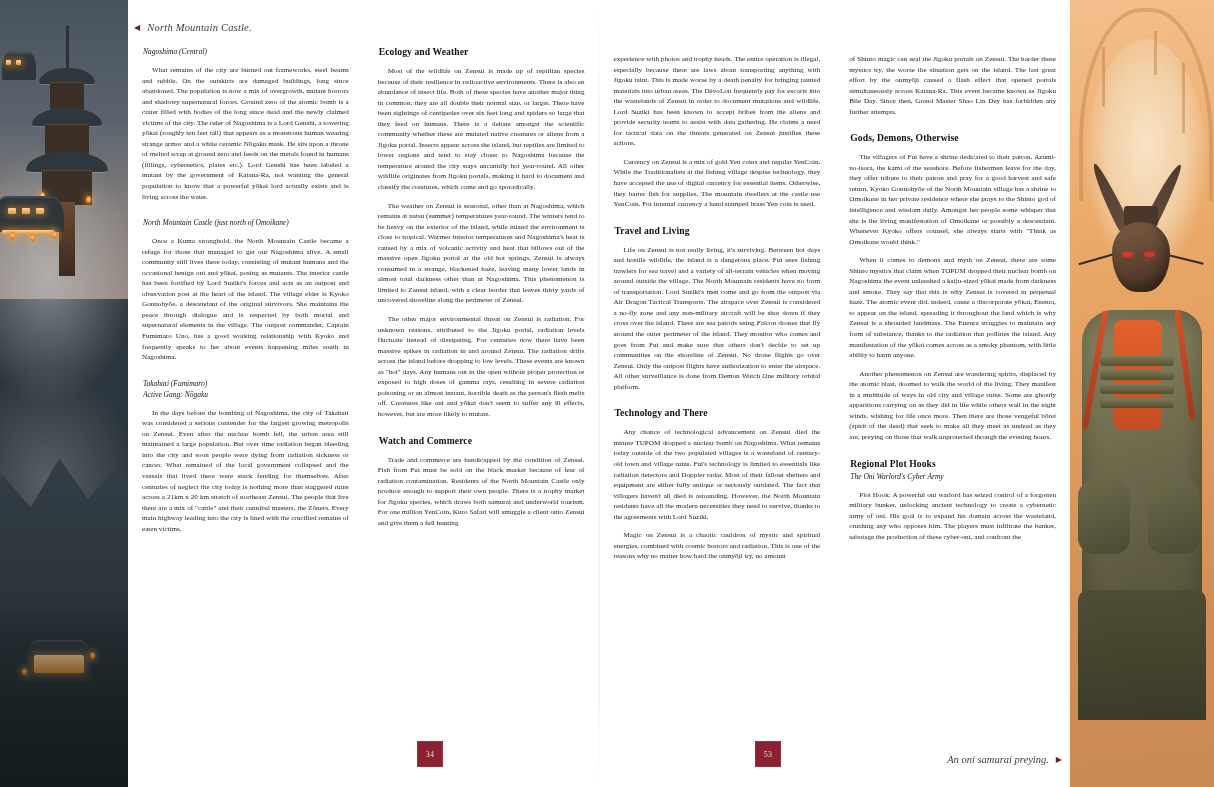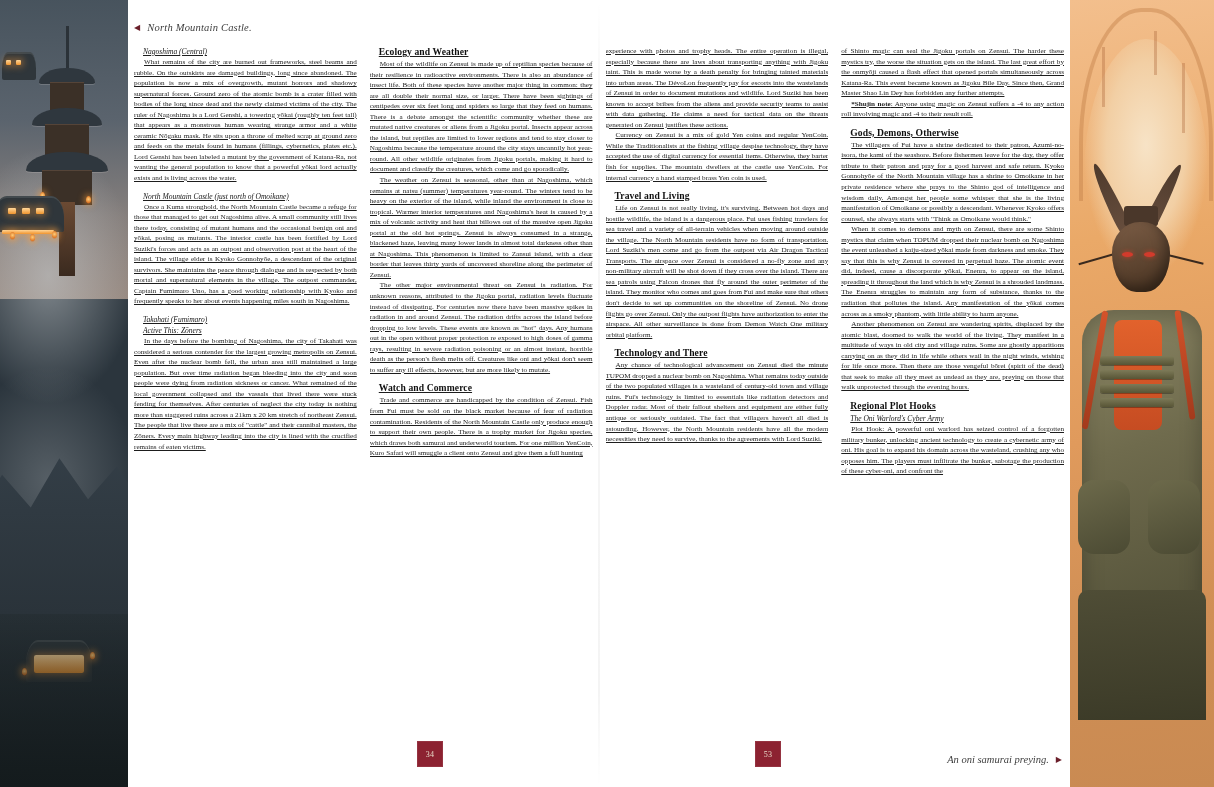--- a/index.html
+++ b/index.html
@@ -219,23 +219,22 @@
   .col {
     flex:1 1 0;
     min-width:0;
     font-size:7.15px;
     line-height:10.55px;
     text-align:justify;
     text-justify:inter-word;
     hyphens:auto;
     color:#1d1d1d;
     overflow:hidden;
-    text-decoration:underline;
-  }
-  .col p { margin:0; text-indent:10px; }
+  }
+  .col p { margin:8px; text-indent:10px; }
   .col p.noindent { text-indent:0; }
   h2.sec {
     margin:0 0 1px 0;
     font-size:9.6px;
     line-height:12px;
     font-weight:bold;
     text-indent:9px;
     letter-spacing:.1px;
     color:#101010;
   }
@@ -353,45 +352,45 @@
 
     <div class="cols">
         <div class="col">
           <h3 class="sub">Nagoshima (Central)</h3>
           <p>What remains of the city are burned out frameworks, steel beams and rubble. On the outskirts are damaged buildings, long since abandoned. The population is now a mix of overgrowth, mutant horrors and shadowy supernatural forces. Ground zero of the atomic bomb is a crater filled with bodies of the long since dead and the newly claimed victims of the city. The ruler of Nagoshima is a Lord Genshi, a towering yōkai (roughly ten feet tall) that appears as a monstrous human wearing strange armor and a white ceramic Nōgaku mask. He sits upon a throne of melted scrap at ground zero and feeds on the metals found in humans (fillings, cybernetics, plates etc.). Lord Genshi has been labeled a mutant by the government of Katana-Ra, not wanting the general population to know that a powerful yōkai lord actually exists and is living across the water.</p>
           <div class="gap"></div>
           <h3 class="sub">North Mountain Castle (just north of Omoikane)</h3>
           <p>Once a Kuma stronghold, the North Mountain Castle became a refuge for those that managed to get out Nagoshima alive. A small community still lives there today, consisting of mutant humans and the occasional benign oni and yōkai, posing as mutants. The interior castle has been fortified by Lord Suziki's forces and acts as an outpost and observation post at the heart of the island. The village elder is Kyoko Gonnohyōe, a descendant of the original survivors. She maintains the peace through dialogue and is respected by both mortal and supernatural elements in the village. The outpost commander, Captain Fumimaro Uno, has a good working relationship with Kyoko and frequently speaks to her about events happening miles south in Nagoshima.</p>
           <div class="gap"></div>
           <h3 class="sub">Takahati (Fumimaro)</h3>
-          <h3 class="sub">Active This: Zōners</h3>
+          <h3 class="sub">Active Gang: Nōgaku</h3>
           <p>In the days before the bombing of Nagoshima, the city of Takahati was considered a serious contender for the largest growing metropolis on Zensui. Even after the nuclear bomb fell, the urban area still maintained a large population. But over time radiation began bleeding into the city and soon people were dying from radiation sickness or cancer. What remained of the local government collapsed and the vassals that lived there were stuck fending for themselves. After centuries of neglect the city today is nothing more than staggered ruins across a 21km x 20 km stretch of northeast Zensui. The people that live there are a mix of "cattle" and their cannibal masters, the Zōners. Every main highway leading into the city is lined with the crucified remains of eaten victims.</p>
         </div>
         <div class="col">
           <h2 class="sec">Ecology and Weather</h2>
           <p>Most of the wildlife on Zensui is made up of reptilian species because of their resilience in radioactive environments. There is also an abundance of insect life. Both of these species have another major thing in common: they are all double their normal size, or larger. There have been sightings of centipedes over six feet long and spiders so large that they feed on humans. There is a debate amongst the scientific community whether these are mutated native creatures or aliens from a Jigoku portal. Insects appear across the island, but reptiles are limited to lower regions and tend to stay closer to Nagoshima because the temperature around the city stays uncannily hot year-round. All other wildlife originates from Jigoku portals, making it hard to document and classify the creatures, which come and go sporadically.</p>
           <p>The weather on Zensui is seasonal, other than at Nagoshima, which remains at natsu (summer) temperatures year-round. The winters tend to be heavy on the exterior of the island, while inland the environment is close to tropical. Warmer interior temperatures and Nagoshima's heat is caused by a mix of volcanic activity and heat that billows out of the massive open Jigoku portal at the old hot springs. Zensui is always consumed in a strange, blackened haze, leaving many lower lands in almost total darkness other than at Nagoshima. This phenomenon is limited to Zansui island, with a clear border that leaves thirty yards of uncovered shoreline along the perimeter of Zensui.</p>
           <p>The other major environmental threat on Zensui is radiation. For unknown reasons, attributed to the Jigoku portal, radiation levels fluctuate instead of dissipating. For centuries now there have been massive spikes in radiation in and around Zensui. The radiation drifts across the island before dropping to low levels. These events are known as "hot" days. Any humans out in the open without proper protection re exposed to high doses of gamma rays, resulting in severe radiation poisoning or an almost instant, horrible death as the person's flesh melts off. Creatures like oni and yōkai don't seem to suffer any ill effects, however, but are more likely to mutate.</p>
           <div class="gap"></div>
           <h2 class="sec">Watch and Commerce</h2>
           <p>Trade and commerce are handicapped by the condition of Zensui. Fish from Fui must be sold on the black market because of fear of radiation contamination. Residents of the North Mountain Castle only produce enough to support their own people. There is a trophy market for Jigoku species, which draws both samurai and underworld tourism. For one million YenCoin, Kuro Safari will smuggle a client onto Zensui and give them a full hunting</p>
         </div>
         <div class="col">
           <p class="noindent">experience with photos and trophy heads. The entire operation is illegal, especially because there are laws about transporting anything with Jigoku taint. This is made worse by a death penalty for bringing tainted materials into urban areas. The DévoLon frequently pay for escorts into the wastelands of Zensui in order to document mutations and wildlife. Lord Suziki has been known to accept bribes from the aliens and provide security teams to assist with data gathering. He claims a need for tactical data on the threats generated on Zensui justifies these actions.</p>
           <p>Currency on Zensui is a mix of gold Yen coins and regular YenCoin. While the Traditionalists at the fishing village despise technology, they have accepted the use of digital currency for essential items. Otherwise, they barter fish for supplies. The mountain dwellers at the castle use YenCoin. For internal currency a hand stamped brass Yen coin is used.</p>
           <div class="gap"></div>
           <h2 class="sec">Travel and Living</h2>
           <p>Life on Zensui is not really living, it's surviving. Between hot days and hostile wildlife, the island is a dangerous place. Fui uses fishing trawlers for sea travel and a variety of all-terrain vehicles when moving around outside the village. The North Mountain residents have no form of transportation. Lord Suziki's men come and go from the outpost via Air Dragon Tactical Transports. The airspace over Zensui is considered a no-fly zone and any non-military aircraft will be shot down if they cross over the island. There are sea patrols using Falcon drones that fly around the outer perimeter of the island. They monitor who comes and goes from Fui and make sure that others don't decide to set up communities on the shoreline of Zensui. No drone flights go over Zensui. Only the outpost flights have authorization to enter the airspace. All other surveillance is done from Demon Watch One military orbital platform.</p>
           <div class="gap"></div>
           <h2 class="sec">Technology and There</h2>
           <p>Any chance of technological advancement on Zensui died the minute TUPOM dropped a nuclear bomb on Nagoshima. What remains today outside of the two populated villages is a wasteland of century-old town and village ruins. Fui's technology is limited to essentials like radiation detectors and Doppler radar. Most of their fallout shelters and equipment are either fully antique or seriously outdated. The fact that villagers haven't all died is astounding. However, the North Mountain residents have all the modern necessities they need to survive, thanks to the agreements with Lord Suziki.</p>
+          <p>Magic on Zensui is a chaotic cauldron of mystic and spiritual energies, combined with cosmic horrors and radiation. This is one of the reasons why no matter how hard the onmyōji try, no amount</p>
         </div>
         <div class="col">
           <p class="noindent">of Shinto magic can seal the Jigoku portals on Zensui. The harder these mystics try, the worse the situation gets on the island. The last great effort by the onmyōji caused a flash effect that opened portals simultaneously across Katana-Ra. This event became known as Jigoku Bile Day. Since then, Grand Master Shao Lin Dey has forbidden any further attempts.</p>
-          <p class="note"><b>*Shujin note</b>: Anyone using magic on Zensui suffers a -4 to any action roll involving magic and -4 to their result roll.</p>
           <div class="gap"></div>
           <h2 class="sec">Gods, Demons, Otherwise</h2>
           <p>The villagers of Fui have a shrine dedicated to their patron, Azumi-no-isora, the kami of the seashore. Before fishermen leave for the day, they offer tribute to their patron and pray for a good harvest and safe return. Kyoko Gonnohyōe of the North Mountain village has a shrine to Omoikane in her private residence where she prays to the Shinto god of intelligence and wisdom daily. Amongst her people some whisper that she is the living manifestation of Omoikane or possibly a descendant. Whenever Kyoko offers counsel, she always starts with "Think as Omoikane would think."</p>
           <p>When it comes to demons and myth on Zensui, there are some Shinto mystics that claim when TOPUM dropped their nuclear bomb on Nagoshima the event unleashed a kaiju-sized yōkai made from darkness and smoke. They say that this is why Zensui is covered in perpetual haze. The atomic event did, indeed, cause a discorporate yōkai, Enenra, to appear on the island, spreading it throughout the land which is why Zensui is a shrouded landmass. The Enenra struggles to maintain any form of substance, thanks to the radiation that pollutes the island. Any manifestation of the yōkai comes across as a smoky phantom, with little ability to harm anyone.</p>
           <p>Another phenomenon on Zensui are wandering spirits, displaced by the atomic blast, doomed to walk the world of the living. They manifest in a multitude of ways in old city and village ruins. Some are ghostly apparitions carrying on as they did in life while others wail in the night winds, wishing for life once more. Then there are those vengeful bōrei (spirit of the dead) that seek to make all they meet as undead as they are, preying on those that walk unprotected through the evening hours.</p>
           <div class="gap"></div>
           <h2 class="sec">Regional Plot Hooks</h2>
           <h3 class="sub">The Oni Warlord's Cyber Army</h3>
           <p>Plot Hook: A powerful oni warlord has seized control of a forgotten military bunker, unlocking ancient technology to create a cybernetic army of oni. His goal is to expand his domain across the wasteland, crushing any who opposes him. The players must infiltrate the bunker, sabotage the production of these cyber-oni, and confront the</p>
         </div>

